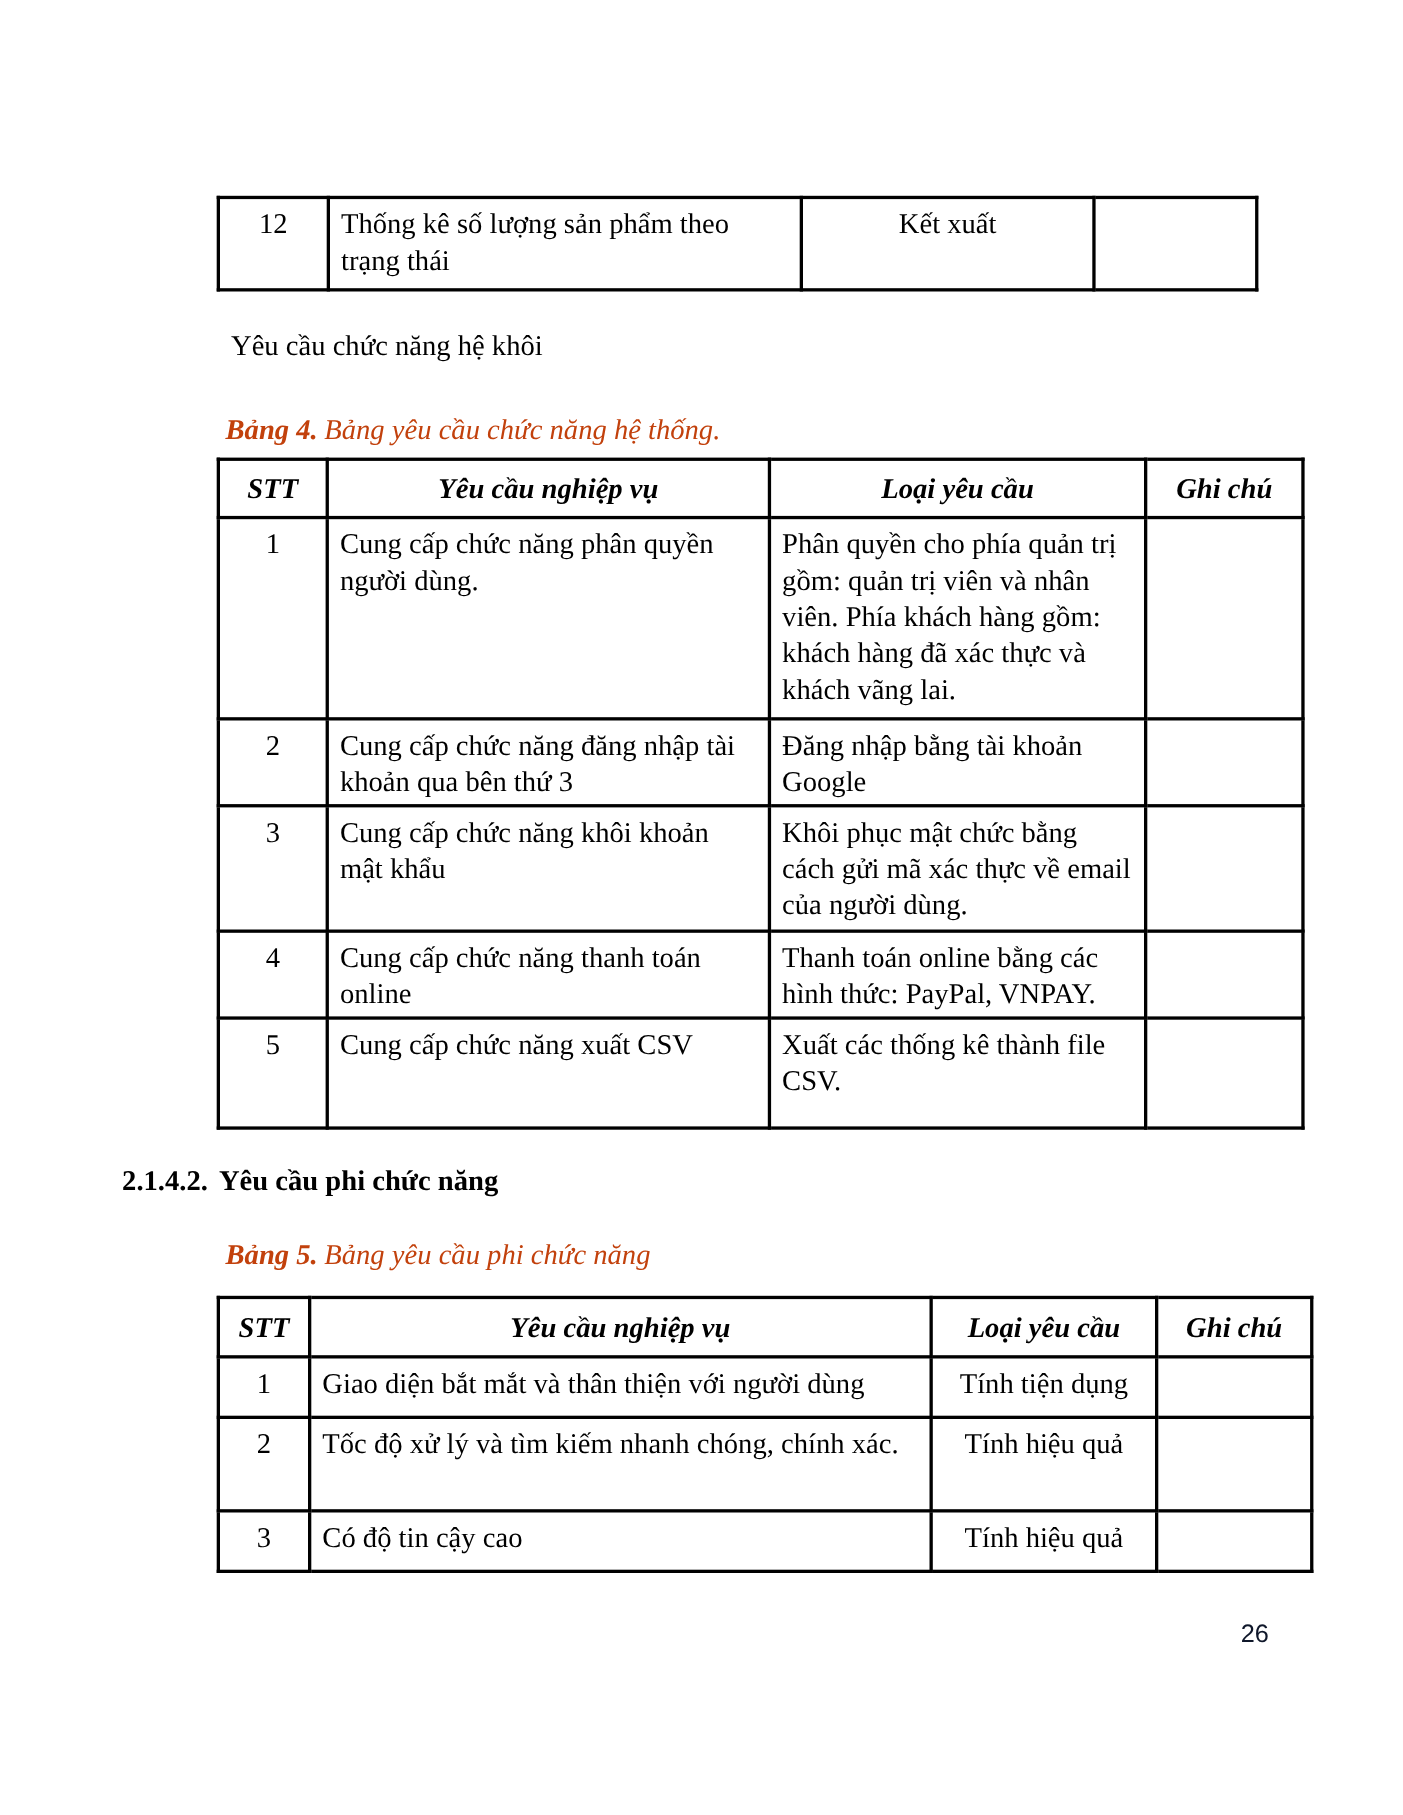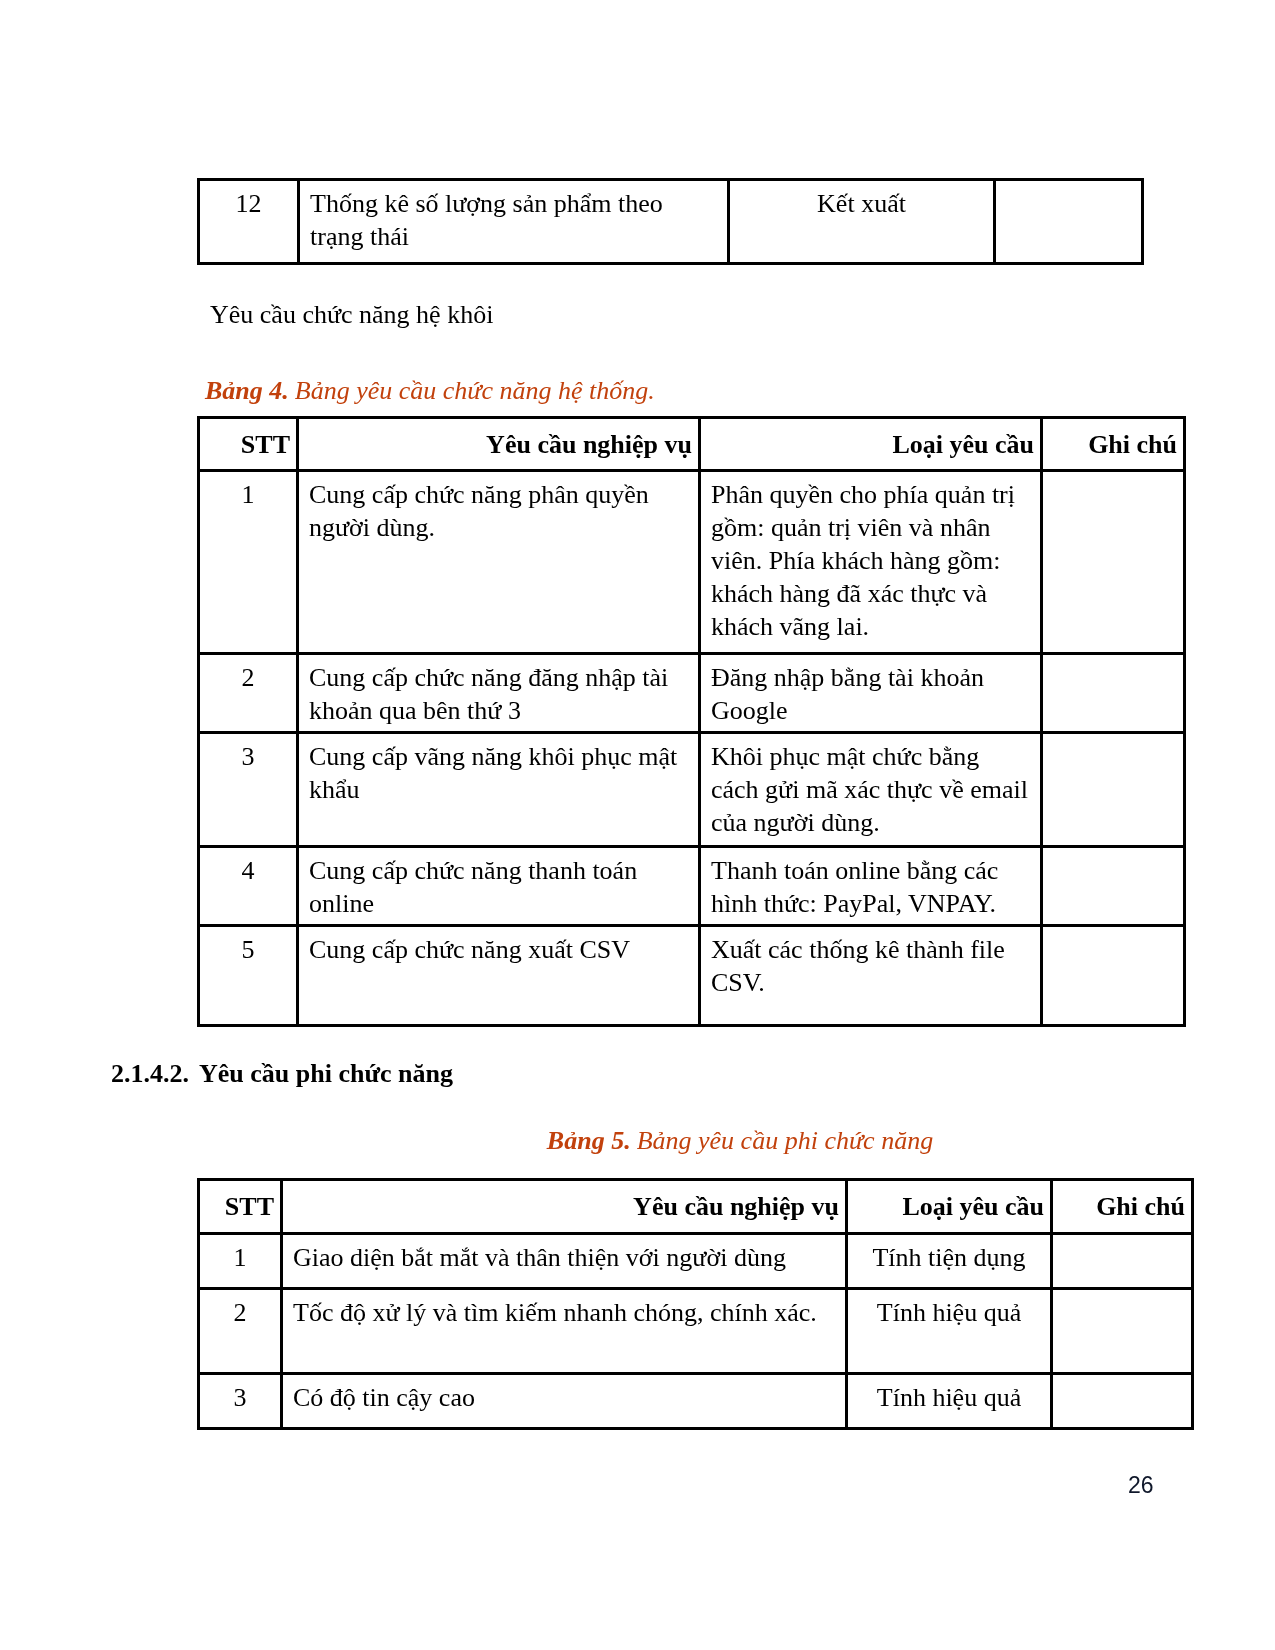--- a/index.html
+++ b/index.html
@@ -21,41 +21,42 @@
   }
   td, th {
     border: 3px solid #000000;
     vertical-align: top;
     line-height: 33px;
     padding: 6px 10px 4px 10px;
     overflow: hidden;
   }
   th {
     vertical-align: middle;
-    text-align: right;
+    text-align: center;
     font-weight: bold;
     padding: 4px 6px;
+    font-style: italic;
   }
   .cell-center { text-align: center; }
   .cell-left { text-align: left; }
 
   .top-table { margin-top: 178px; width: 944px; }
   .top-table tr { height: 84px; }
 
   .intro-para { margin: 33px 0 0 210px; line-height: 33px; }
 
   .caption {
     margin-left: 205px;
     color: #c2410c;
     font-style: italic;
     line-height: 33px;
   }
   .caption .cap-label { font-weight: bold; margin-right: 6px; }
   .caption4 { margin-top: 43px; }
-  .caption5 { margin-top: 34px; text-align: center; }
+  .caption5 { margin-top: 34px; }
 
   .table4 { margin-top: 9px; width: 986px; }
   .table4 tr.hdr   { height: 53px; }
   .table4 tr.r0    { height: 183px; }
   .table4 tr.r1    { height: 78px; }
   .table4 tr.r2    { height: 114px; }
   .table4 tr.r3    { height: 78px; }
   .table4 tr.r4    { height: 100px; }
 
   .section-heading {
@@ -129,21 +130,21 @@
       <td class="cell-left"></td>
     </tr>
     <tr class="r1">
       <td class="cell-center">2</td>
       <td class="cell-left">Cung cấp chức năng đăng nhập tài khoản qua bên thứ 3</td>
       <td class="cell-left">Đăng nhập bằng tài khoản Google</td>
       <td class="cell-left"></td>
     </tr>
     <tr class="r2">
       <td class="cell-center">3</td>
-      <td class="cell-left">Cung cấp vãng năng khôi phục mật khẩu</td>
+      <td class="cell-left">Cung cấp chức năng khôi khoản mật khẩu</td>
       <td class="cell-left">Khôi phục mật chức bằng cách gửi mã xác thực về email của người dùng.</td>
       <td class="cell-left"></td>
     </tr>
     <tr class="r3">
       <td class="cell-center">4</td>
       <td class="cell-left">Cung cấp chức năng thanh toán online</td>
       <td class="cell-left">Thanh toán online bằng các hình thức: PayPal, VNPAY.</td>
       <td class="cell-left"></td>
     </tr>
     <tr class="r4">

